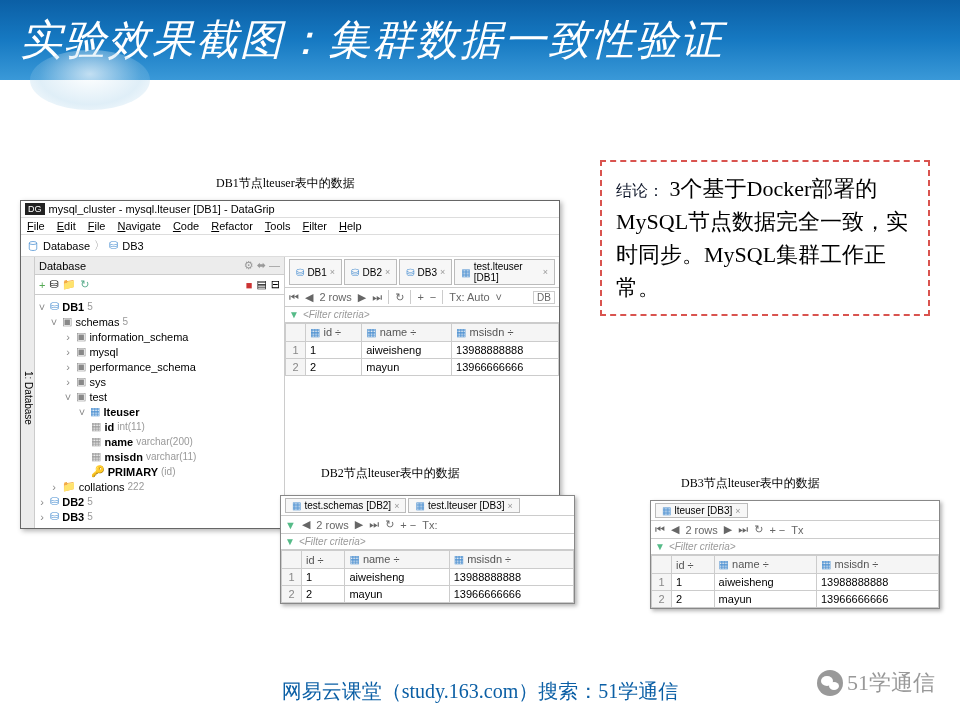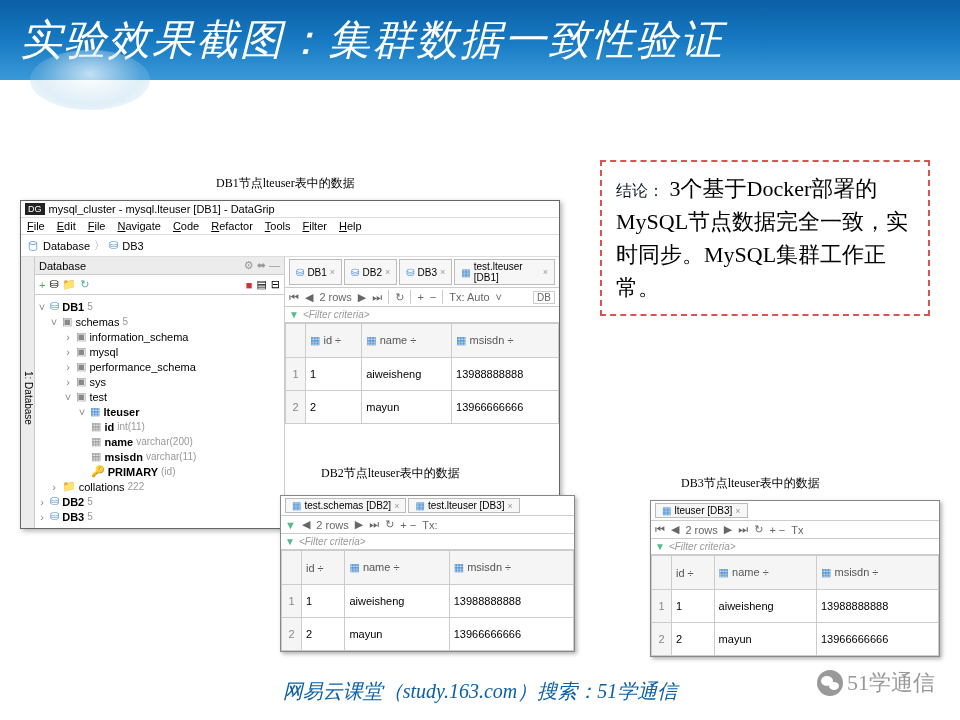--- a/index.html
+++ b/index.html
@@ -52,30 +52,30 @@
 .dg-main { flex:1; }
 .tabs { border-bottom: 1px solid #ccc; padding: 2px 4px; display:flex; gap:2px; }
 .tab { border:1px solid #bbb; background:#f7f7f7; padding:1px 6px; font-size:10px; display:flex; align-items:center; gap:3px; }
 .tab .x { color:#999; font-size:9px; }
 .toolbar { border-bottom: 1px solid #ccc; padding: 2px 4px; display:flex; align-items:center; gap:6px; font-size:11px; color:#666; }
 .toolbar .sep { border-left:1px solid #ccc; height:14px; }
 .filter-row { padding:2px 4px; border-bottom:1px solid #ccc; display:flex; align-items:center; gap:4px; color:#999; font-style:italic; font-size:10px;}
 .funnel { color:#5b8; font-style:normal; }
 
 table.data { border-collapse: collapse; width: 100%; font-size: 11px; }
-table.data th, table.data td { border: 1px solid #ccc; padding: 10px 4px; text-align: left; }
+table.data th, table.data td { border: 1px solid #ccc; padding: 2px 4px; text-align: left; }
 table.data th { background: #f5f5f5; font-weight: normal; color: #555; }
 table.data .rownum { background:#f5f5f5; color:#888; width:20px; text-align:center; }
 .blue-i { color:#4a8fd1; }
 
 .panel-float { position:absolute; background:#fff; border:1px solid #888; box-shadow:2px 2px 4px rgba(0,0,0,.3); font-size:11px; }
 .p2 { left: 280px; top: 495px; width: 295px; }
 .p3 { left: 650px; top: 500px; width: 290px; }
 
-.footer { position:absolute; bottom: 15px; left:0; right:0; text-align:center; font-size:20px; font-family:"Microsoft YaHei"; color:#0b5fa5; font-weight:500;font-style:italic; }
+.footer { position:absolute; bottom: 15px; left:0; right:0; text-align:center; font-size:20px; font-family:"Microsoft YaHei"; color:#0b5fa5; font-weight:500; }
 .brand { position:absolute; right: 25px; bottom: 22px; font-size: 22px; color:#999; font-family:"Microsoft YaHei"; display:flex; align-items:center; gap:4px; }
 .wechat-icon { width:26px; height:26px; border-radius:50%; background:#999; position:relative; }
 .wechat-icon::before, .wechat-icon::after { content:''; position:absolute; background:#fff; border-radius:50%; }
 .wechat-icon::before { width:12px; height:10px; left:4px; top:6px; }
 .wechat-icon::after { width:10px; height:8px; right:4px; bottom:6px; }
 
 svg.i { width:12px; height:12px; vertical-align:middle; }
 </style>
 </head>
 <body>

